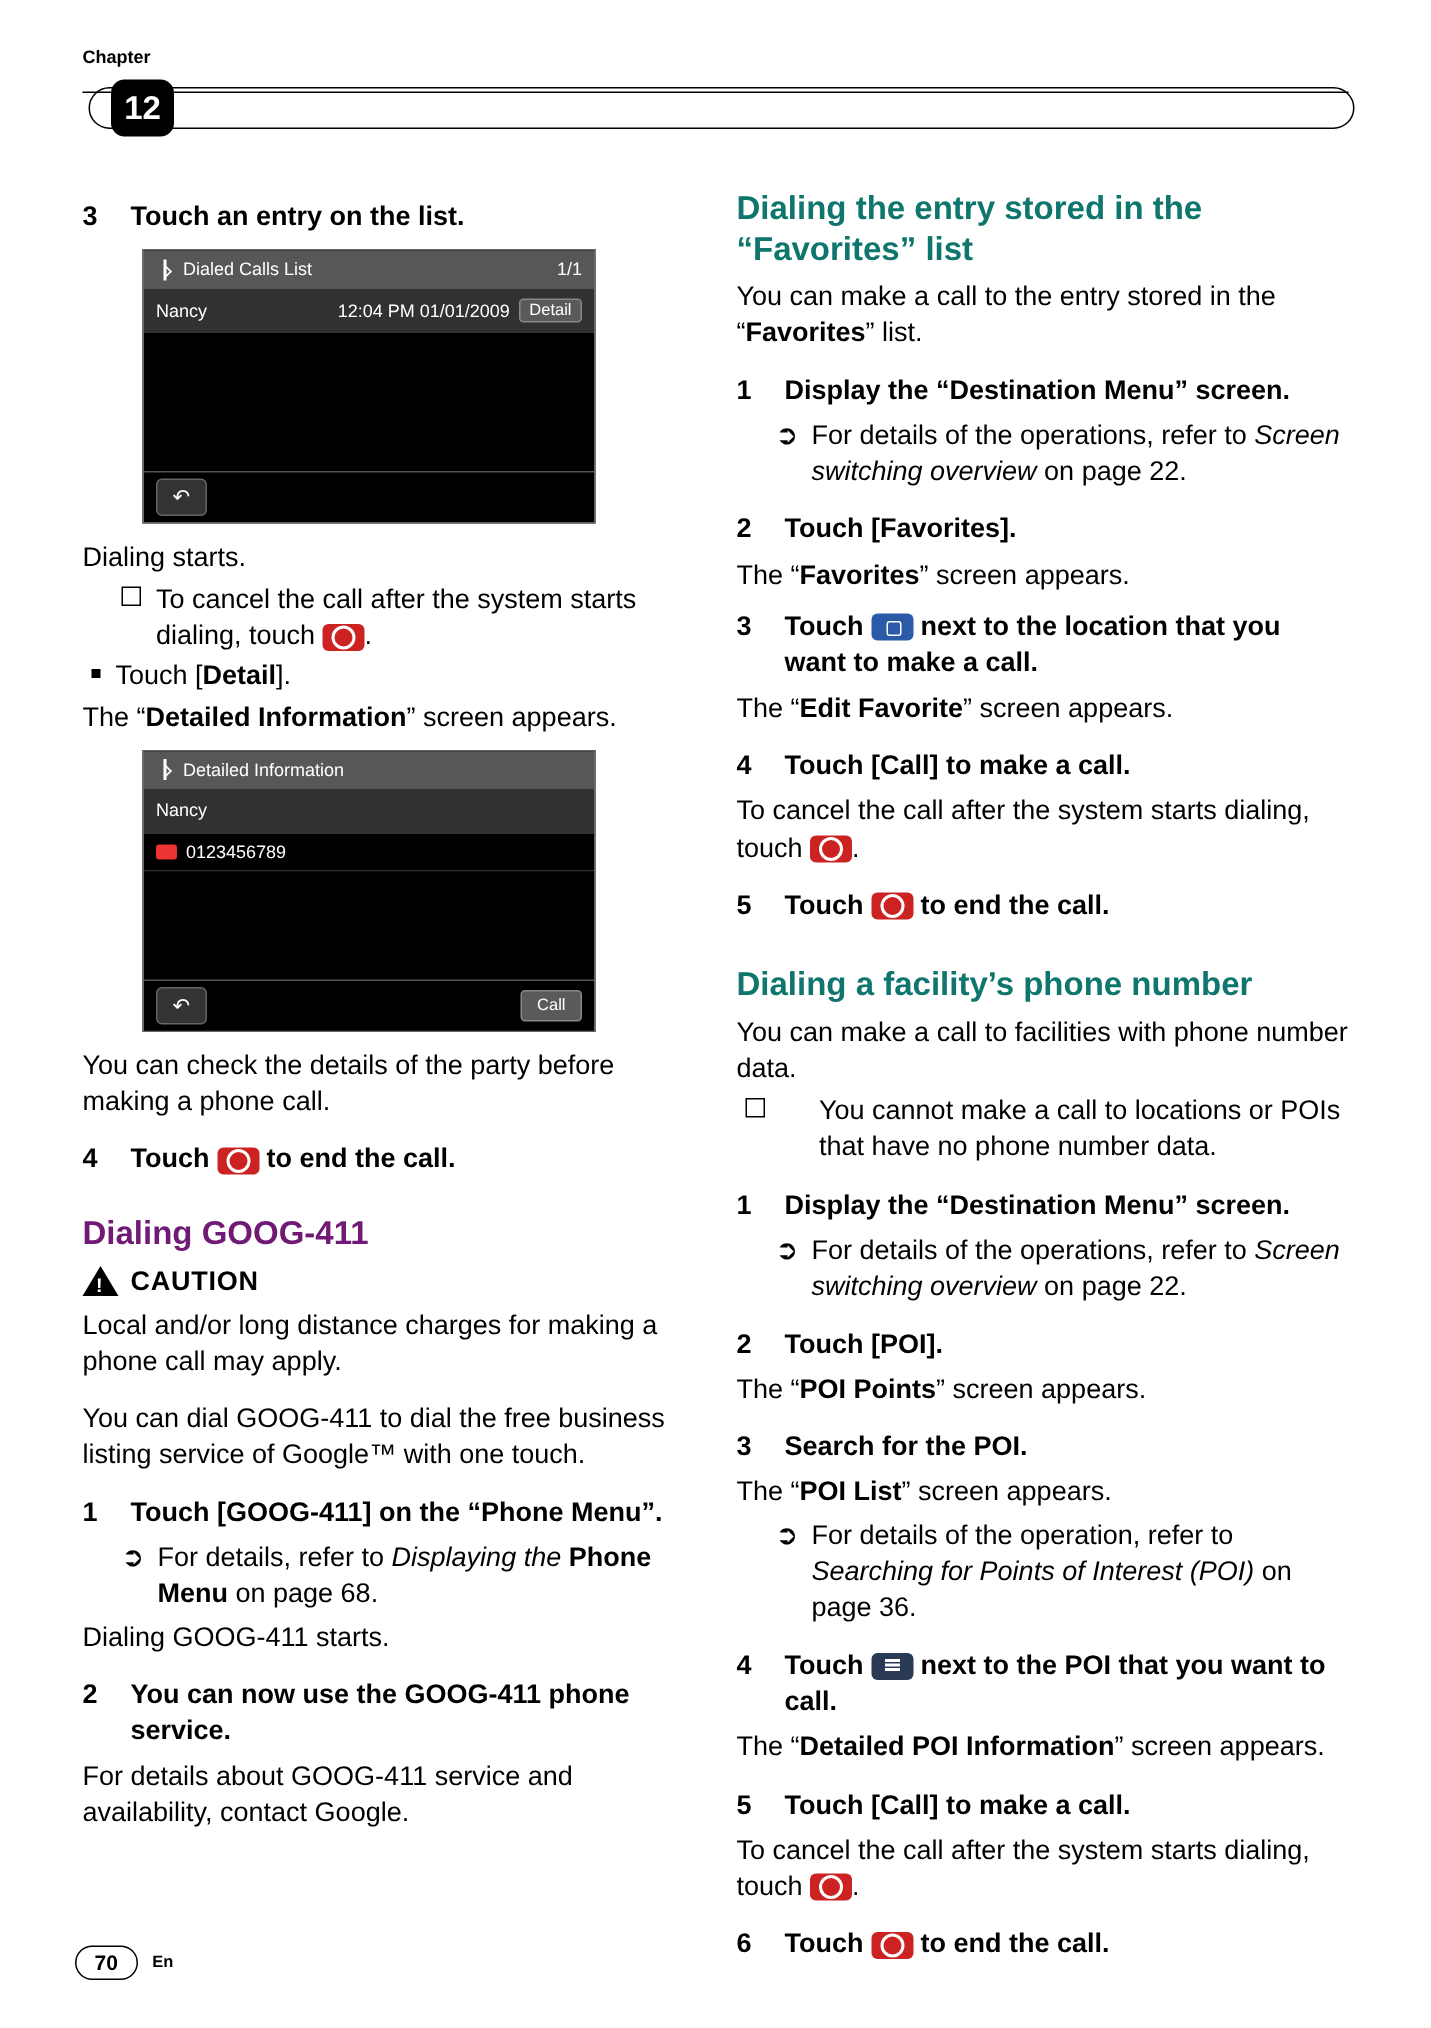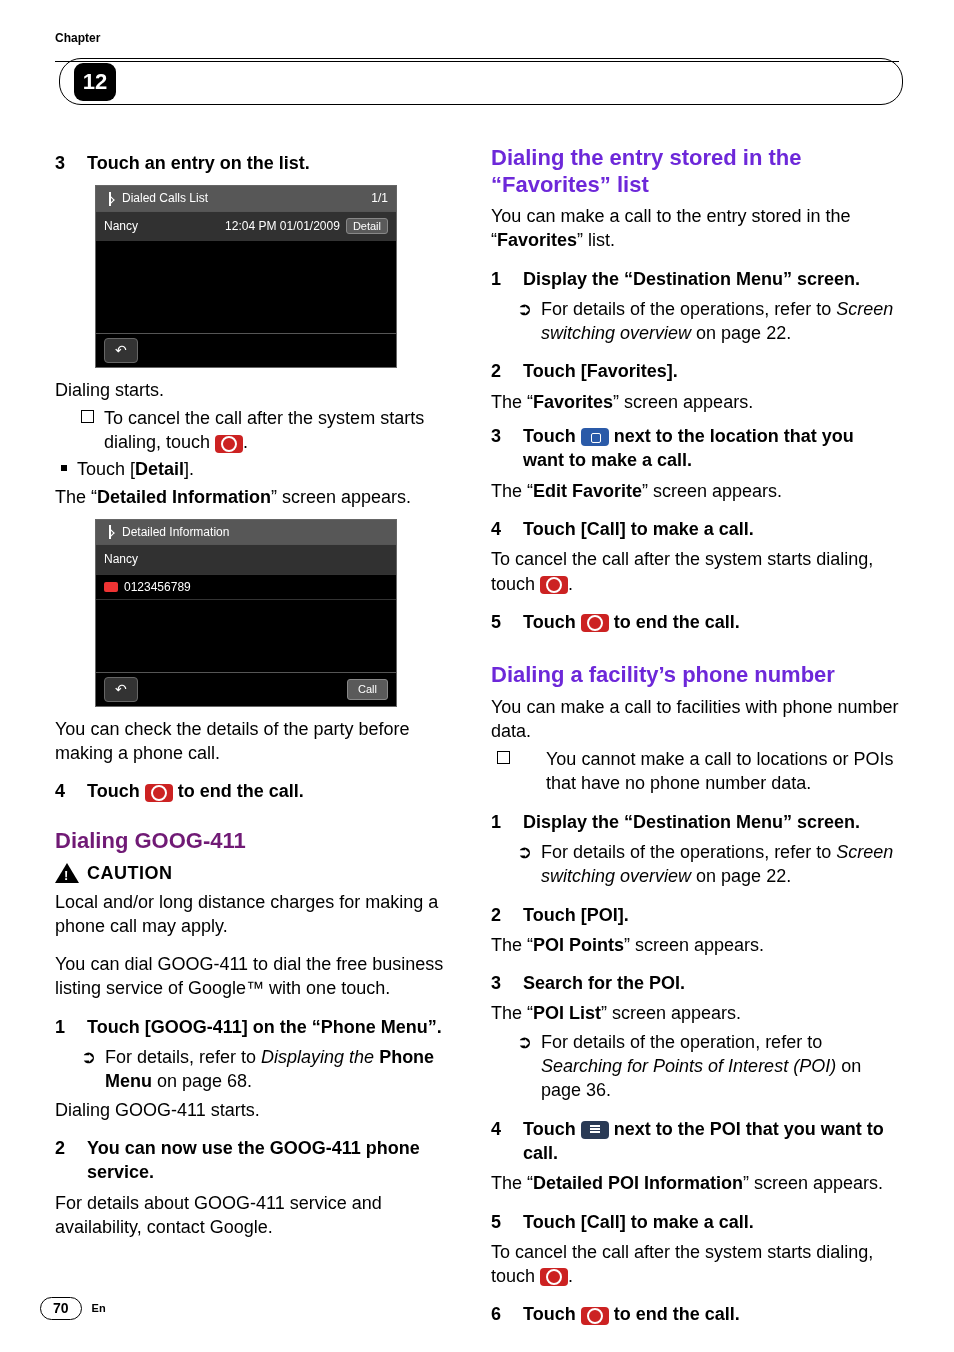--- a/index.html
+++ b/index.html
@@ -3,21 +3,21 @@
 <meta charset="utf-8">
 <style>
   html,body{margin:0;padding:0;background:#fff;color:#000;}
   body{width:954px;height:1352px;font-family:Arial,Helvetica,sans-serif;font-size:18px;line-height:1.35;position:relative;}
   .page{padding:30px 55px 0 55px;}
   .chapter-label{font-size:12px;font-weight:bold;margin-bottom:15px;}
   .chapter-hr{border:0;border-top:1px solid #000;margin:0 0 2px 0;}
   .header-row{display:flex;align-items:center;gap:12px;}
   .chapter-badge{width:42px;height:38px;background:#000;border-radius:9px;color:#fff;font-size:22px;font-weight:bold;display:flex;align-items:center;justify-content:center;}
   .chapter-title{font-size:26px;font-weight:bold;}
-  .header-pill{border:1px solid #000;border-radius:22px;margin-left:4px;margin-top:-6px;height:47px;display:flex;align-items:center;padding:0 14px;width:100%;box-sizing:border-box;}
+  .header-pill{border:1px solid #000;border-radius:22px;margin-left:4px;margin-top:-6px;height:28px;display:flex;align-items:center;padding:0 14px;width:100%;box-sizing:border-box;}
   .cols{display:flex;gap:28px;margin-top:40px;}
   .col{width:50%;}
   .step{margin:6px 0;display:flex;gap:14px;}
   .step .num{font-weight:bold;width:18px;flex:none;}
   .step .txt{font-weight:bold;}
   .body-text{margin:4px 0;}
   .bullet{display:flex;gap:10px;margin:2px 0 2px 26px;}
   .bullet .sym{width:14px;flex:none;}
   .ss{width:300px;margin:10px 0 10px 40px;background:#000;color:#fff;font-size:12px;border:1px solid #666;}
   .ss-head{display:flex;align-items:center;justify-content:space-between;background:#575757;padding:4px 8px;border-bottom:1px solid #555;}
@@ -26,38 +26,38 @@
   .ss-row button{background:#5a5a5a;border:1px solid #888;color:#fff;font-size:11px;padding:1px 6px;border-radius:3px;}
   .ss-empty{height:92px;background:#000;}
   .ss-foot{display:flex;align-items:center;justify-content:space-between;background:#000;padding:4px 8px;border-top:1px solid #555;}
   .ss-foot .back{background:#333;border:1px solid #666;border-radius:4px;padding:2px 10px;color:#fff;font-size:14px;}
   .ss-foot .call-btn{background:#5a5a5a;border:1px solid #888;color:#fff;font-size:11px;padding:2px 10px;border-radius:3px;}
   .ss2-row{padding:6px 8px;border-bottom:1px solid #333;background:#313131;font-size:12px;color:#fff;}
   .ss2-row2{padding:4px 8px;border-bottom:1px solid #333;background:#000;font-size:12px;color:#fff;display:flex;align-items:center;gap:6px;}
   .phone-tiny{width:14px;height:10px;background:#e33;border-radius:2px;display:inline-block;}
   .ss2-empty{height:72px;background:#000;}
   h2.red{color:#701a75;font-size:22px;font-weight:bold;margin:22px 0 6px 0;}
-  h3.red{color:#6d28d9;font-size:22px;font-weight:bold;margin:0 0 6px 0;line-height:1.2;}
+  h3.red{color:#0f766e;font-size:22px;font-weight:bold;margin:0 0 6px 0;line-height:1.2;}
   .caution-row{display:flex;align-items:center;gap:8px;margin:2px 0 2px 0;}
   .triangle{width:0;height:0;border-left:12px solid transparent;border-right:12px solid transparent;border-bottom:20px solid #000;position:relative;}
   .triangle::after{content:"!";position:absolute;left:-3px;top:4px;color:#fff;font-weight:bold;font-size:13px;}
   .caution-text{font-weight:bold;letter-spacing:0.5px;}
   .icon-box{display:inline-flex;align-items:center;justify-content:center;width:28px;height:18px;border-radius:4px;vertical-align:middle;}
   .icon-red{background:#c22;}
   .icon-blue{background:#2a5aa8;}
   .icon-dk{background:#2a3a55;}
   .phone-glyph{width:12px;height:12px;border:2px solid #fff;border-radius:50%;position:relative;}
   .list-glyph{width:10px;height:10px;display:inline-block;}
   .list-glyph::before{content:"";display:block;width:10px;height:2px;background:#fff;box-shadow:0 3px 0 #fff,0 6px 0 #fff;}
   .dial-glyph{width:8px;height:8px;display:inline-block;}
   .dial-glyph::before{content:"";display:block;width:8px;height:8px;border:1px solid #fff;border-radius:2px;}
   .arrow-ref{font-family:Arial;}
   .ital{font-style:italic;}
   .bold{font-weight:bold;}
-  .page-badge{position:absolute;left:40px;bottom:32px;display:flex;align-items:center;gap:10px;}
+  .page-badge{position:absolute;left:50px;bottom:32px;display:flex;align-items:center;gap:10px;}
   .page-pill{border:1px solid #000;border-radius:14px;padding:1px 12px;font-size:14px;font-weight:bold;}
   .page-en{font-size:11px;font-weight:bold;}
   .bt{width:12px;height:14px;display:inline-block;position:relative;}
   .bt::before{content:"";position:absolute;left:5px;top:0;width:2px;height:14px;background:#fff;}
   .bt::after{content:"";position:absolute;left:0;top:2px;width:10px;height:10px;border-right:2px solid #fff;border-top:2px solid #fff;transform:rotate(45deg) scale(.55);}
   .square-outline{width:11px;height:11px;border:1.5px solid #000;display:inline-block;flex:none;margin-top:4px;}
   .dot{width:6px;height:6px;background:#000;display:inline-block;flex:none;margin-top:8px;}
 </style>
 </head>
 <body>

